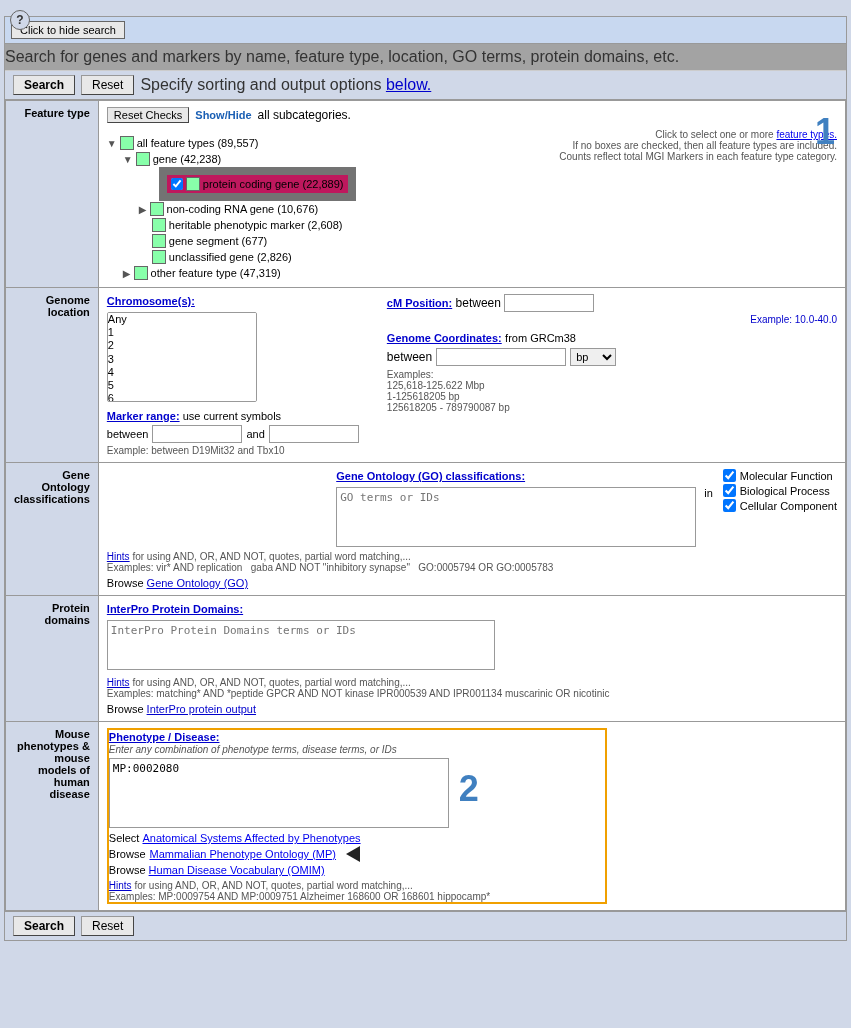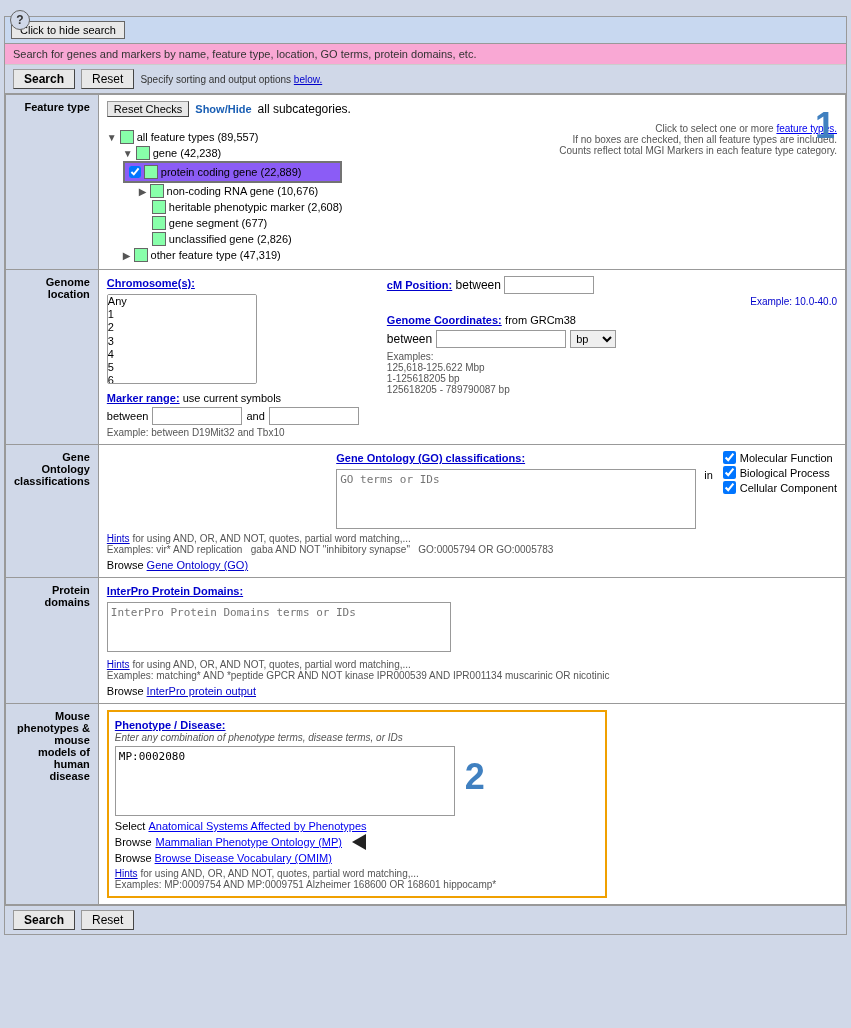--- a/index.html
+++ b/index.html
@@ -9,26 +9,26 @@
     
     .title-bar { background: #d0d8e8; text-align: center; padding: 6px 4px; position: relative; }
     .title-bar h1 { font-size: 16px; font-weight: bold; color: #000; }
     .help-icon { position: absolute; left: 6px; top: 6px; width: 20px; height: 20px; border: 1px solid #666; border-radius: 50%; background: #d0d8e8; display: flex; align-items: center; justify-content: center; font-weight: bold; font-size: 12px; cursor: pointer; color: #333; }
     
     .main-container { background: #fff; border: 1px solid #999; }
     
     .hide-search-bar { background: #c8d8f0; border-bottom: 1px solid #999; padding: 4px 6px; }
     .hide-search-btn { background: #e8e8e8; border: 1px solid #666; padding: 2px 8px; font-size: 11px; cursor: pointer; }
     
-    .description-bar { background: #f9a8d4; padding: 4px 8px; border-bottom: 1px solid #ccc; font-size: 11px; color: #333; }
+    .description-bar { background: #a3a3a3; padding: 4px 0; border-bottom: 1px solid #ccc; font-size: 16px; color: #333; }
     
     .search-bar { background: #d0d8e8; padding: 4px 8px; border-bottom: 1px solid #999; display: flex; align-items: center; gap: 6px; }
     .search-btn { background: #e8e8e8; border: 1px outset #999; padding: 2px 10px; font-size: 12px; cursor: pointer; font-weight: bold; }
     .reset-btn { background: #e8e8e8; border: 1px outset #999; padding: 2px 10px; font-size: 12px; cursor: pointer; }
-    .search-bar-text { font-size: 10px; color: #333; }
+    .search-bar-text { font-size: 16px; color: #333; }
     .search-bar-text a { color: #00c; }
     
     .form-table { width: 100%; border-collapse: collapse; }
     .form-table > tbody > tr > td.label-cell {
       background: #d0d8e8;
       border: 1px solid #999;
       padding: 6px 8px;
       vertical-align: top;
       font-weight: bold;
       font-size: 11px;
@@ -48,41 +48,41 @@
     .example-text { font-size: 10px; color: #555; margin-top: 2px; font-style: italic; }
     
     
     .reset-checks-btn { background: #e8e8e8; border: 1px outset #999; padding: 1px 6px; font-size: 11px; cursor: pointer; }
     .show-hide-link { color: #1a5fb4; font-weight: bold; cursor: pointer; text-decoration: none; font-size: 11px; }
     
     .feature-tree { margin-top: 6px; font-size: 11px; }
     .tree-item { display: flex; align-items: center; gap: 3px; padding: 1px 0; }
     .tree-item-sub { display: flex; align-items: center; gap: 3px; padding: 1px 0; margin-left: 16px; }
     .tree-item-sub2 { display: flex; align-items: center; gap: 3px; padding: 1px 0; margin-left: 32px; }
-    .tree-item-sub2-highlight { display: flex; align-items: center; gap: 3px; padding: 2px 4px; margin-left: 16px; border: 2px solid #737373; background: #8b5cf6; }
+    .tree-item-sub2-highlight { display: flex; align-items: center; gap: 3px; padding: 2px 4px; margin-left: 52px; border: 8px solid #737373; background: #be185d; }
     .triangle { font-size: 10px; color: #555; }
     .tree-checkbox { width: 12px; height: 12px; }
     .select-list { border: 1px solid #999; width: 150px; height: 90px; font-size: 11px; background: #fff; }
     .genome-label-blue { color: #00c; font-weight: bold; text-decoration: underline; cursor: pointer; font-size: 11px; }
     .small-input { border: 1px solid #999; padding: 2px 3px; font-size: 11px; width: 90px; }
     .small-input-sm { border: 1px solid #999; padding: 2px 3px; font-size: 11px; width: 130px; }
     .unit-select { border: 1px solid #999; font-size: 11px; padding: 1px; }
     
     .marker-range-section { margin-top: 8px; font-size: 11px; }
     
     
     .go-textarea { border: 1px solid #999; width: 360px; height: 60px; font-size: 11px; padding: 3px; resize: none; }
     .go-check-row { display: flex; align-items: center; gap: 4px; margin-bottom: 2px; }
     .go-hints { font-size: 10px; color: #555; margin-top: 4px; }
     .go-hints a { color: #00c; }
     .go-browse { font-size: 11px; margin-top: 4px; }
     .go-browse a { color: #00c; }
     
     
-    .protein-textarea { border: 1px solid #999; width: 344px; height: 50px; font-size: 11px; padding: 3px; resize: none; color: #999; }
+    .protein-textarea { border: 1px solid #999; width: 388px; height: 50px; font-size: 11px; padding: 3px; resize: none; color: #999; }
     .phenotype-textarea { border: 1px solid #999; width: 340px; height: 70px; font-size: 11px; padding: 3px; resize: none; }
     
     .bottom-search-bar { background: #d0d8e8; border-top: 1px solid #999; padding: 4px 8px; display: flex; gap: 6px; }
     
     .in-label { font-size: 11px; margin-left: 4px; }
   </style>
 </head>
 <body>
 
 <div class="page-wrapper">
@@ -312,40 +312,40 @@
         <tr>
           <td class="label-cell">
             <div>Mouse</div>
             <div>phenotypes &amp;</div>
             <div>mouse</div>
             <div>models of</div>
             <div>human</div>
             <div>disease</div>
           </td>
           <td class="content-cell" style="position:relative;">
-            <div style="border: 2px solid #f0a000; padding:6px; display:inline-block; min-width:500px; position:relative;">
+            <div style="border: 2px solid #f0a000; display:inline-block; min-width:500px; position:relative;">
               <a class="field-link" href="#">Phenotype / Disease:</a>
               <div style="font-size:10px; color:#555; font-style:italic; margin-bottom:3px;">Enter any combination of phenotype terms, disease terms, or IDs</div>
               <div style="display:flex; gap:10px; align-items:flex-start;">
                 <textarea class="phenotype-textarea" style="">MP:0002080</textarea>
                 <div style="color:#4080c0; font-size:36px; font-weight:bold; padding-top:10px;">2</div>
               </div>
               <div style="font-size:11px; margin-top:4px; display:flex; align-items:center;">
                 <span>Select</span>&nbsp;
                 <a href="#">Anatomical Systems Affected by Phenotypes</a>
               </div>
               <div style="font-size:11px; margin-top:2px; display:flex; align-items:center; gap:4px;">
                 <span>Browse</span>
                 <a href="#">Mammalian Phenotype Ontology (MP)</a>
 
                 <span style="display:inline-block; width:0; height:0; border-top:8px solid transparent; border-bottom:8px solid transparent; border-right:14px solid #222; margin-left:6px; vertical-align:middle;"></span>
               </div>
               <div style="font-size:11px; margin-top:2px;">
                 <span>Browse</span>
-                <a href="#">Browse Disease Vocabulary (OMIM)</a>
+                <a href="#">Human Disease Vocabulary (OMIM)</a>
               </div>
               <div class="go-hints">
                 <a href="#">Hints</a>
                 <span>for using AND, OR, AND NOT, quotes, partial word matching,...</span>
               </div>
               <div style="font-size:10px; color:#555;">Examples: MP:0009754 AND MP:0009751   Alzheimer   168600 OR 168601   hippocamp*</div>
             </div>
           </td>
         </tr>
 

